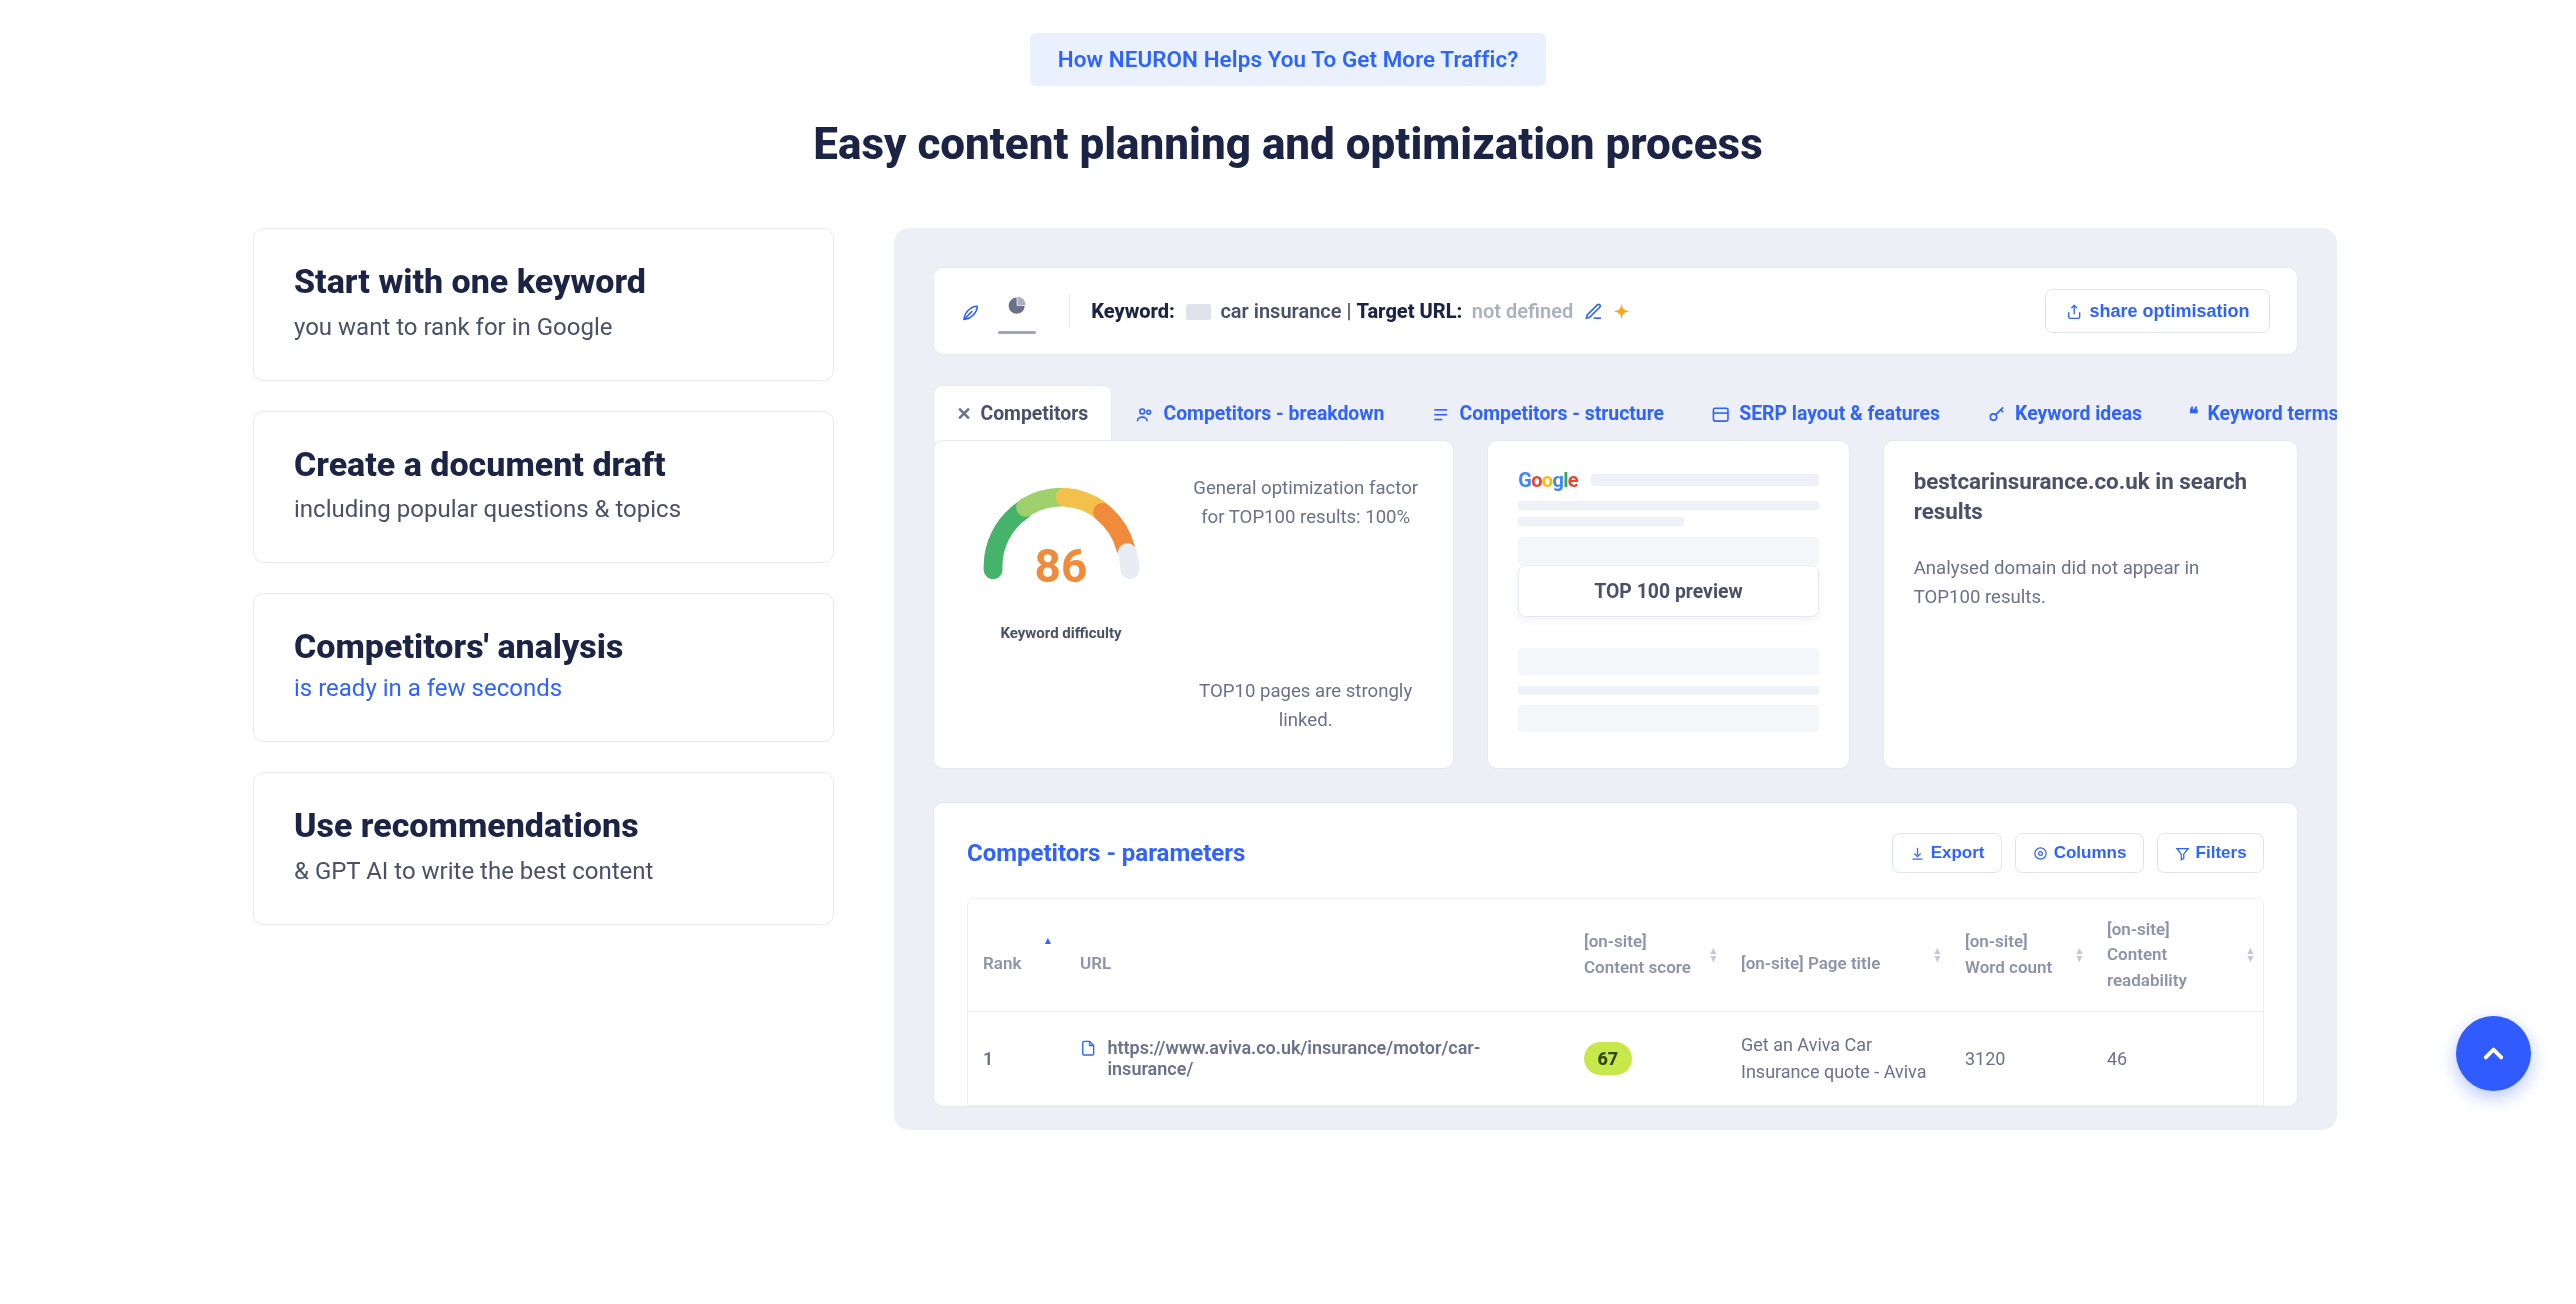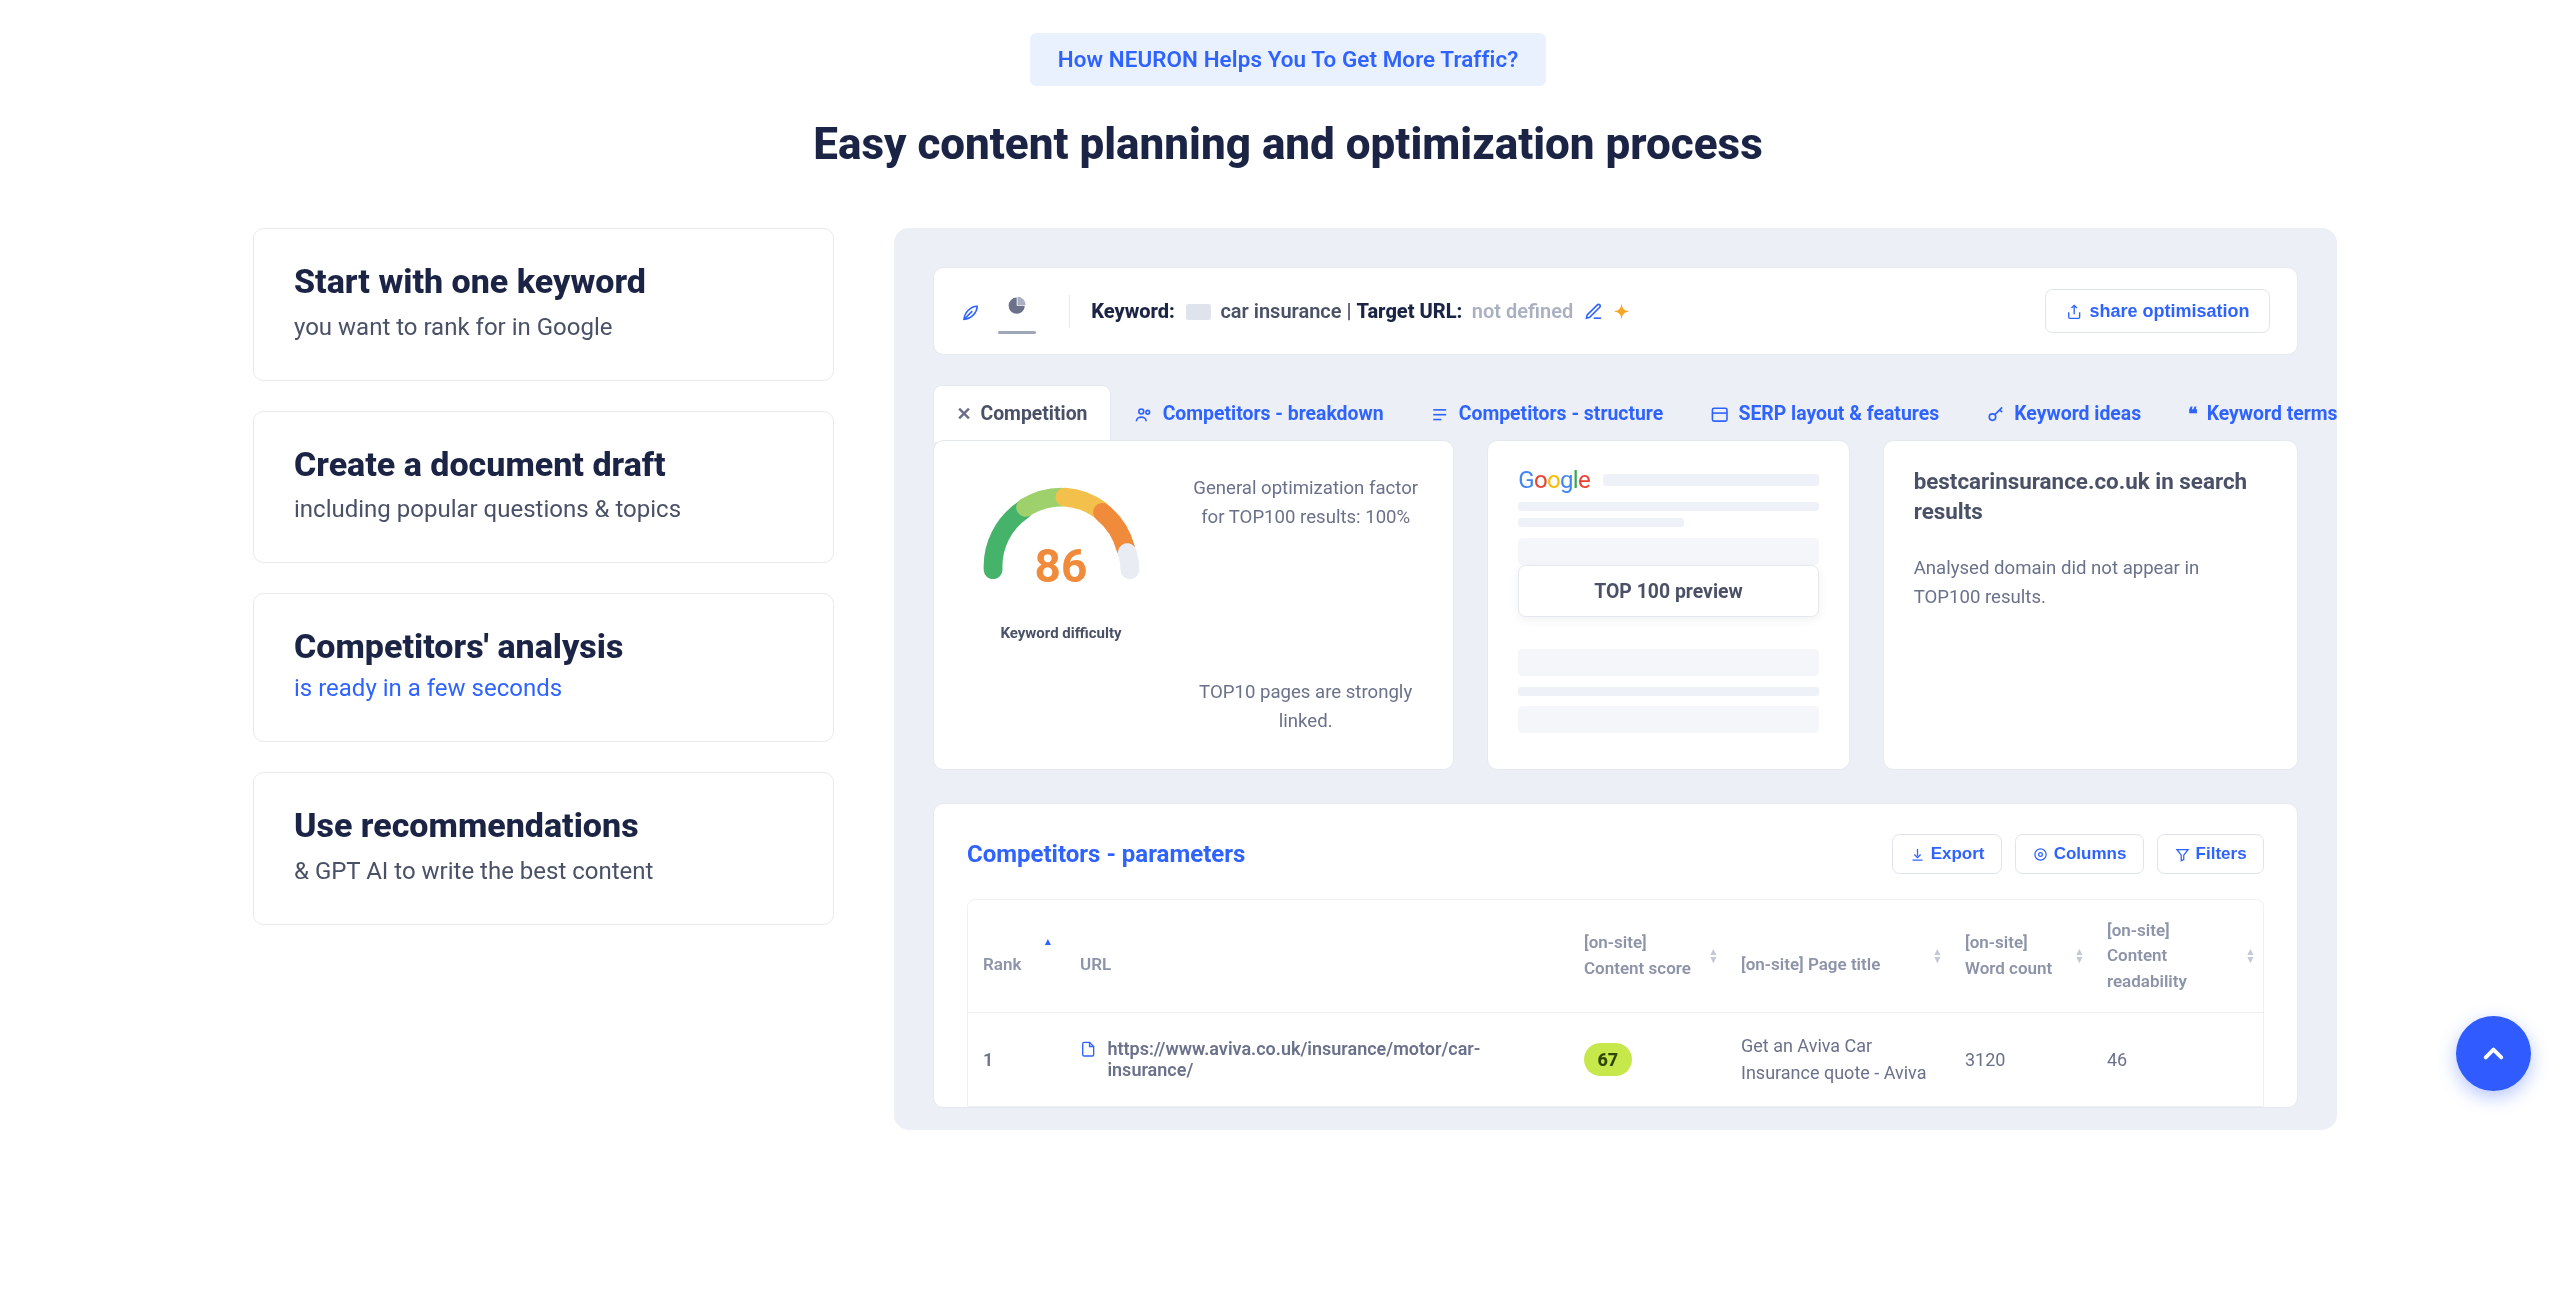--- a/index.html
+++ b/index.html
@@ -237,21 +237,21 @@
     justify-content: space-between;
     padding: 7.5px 0;
     text-align: center;
     font-size: 18.6px;
     color: #6b718a;
     line-height: 1.55;
   }
 
   
   .serp-card .serp-logo {
-    font-size: 24px; font-weight: 400;
+    font-size: 20px; font-weight: 700;
     letter-spacing: -0.7px;
   }
   .serp-card .serp-logo span:nth-child(1){color:#4285F4}
   .serp-card .serp-logo span:nth-child(2){color:#EA4335}
   .serp-card .serp-logo span:nth-child(3){color:#FBBC05}
   .serp-card .serp-logo span:nth-child(4){color:#4285F4}
   .serp-card .serp-logo span:nth-child(5){color:#34A853}
   .serp-card .serp-logo span:nth-child(6){color:#EA4335}
   .serp-blur-line {
     height: 9px;
@@ -467,21 +467,21 @@
                 <line x1="12" y1="2" x2="12" y2="15"></line>
               </svg>
         </span>
         <span>share optimisation</span>
       </button>
     </div>
 
     <div class="tabs-row">
       <div class="tab active">
         <span class="tab-icon" style="color:#6b718a">✕</span>
-        <span>Competition</span>
+        <span>Competitors</span>
       </div>
       <div class="tab inactive">
         <span class="tab-icon">
           <svg class="icon-svg" viewBox="0 0 24 24" fill="none" stroke="currentColor" stroke-width="2">
                 <circle cx="9" cy="8" r="3"></circle>
                 <circle cx="17" cy="9" r="2.3"></circle>
                 <path d="M3 20c0-3 3-5 6-5s6 2 6 5"></path>
               </svg>
         </span>
         <span>Competitors - breakdown</span>

